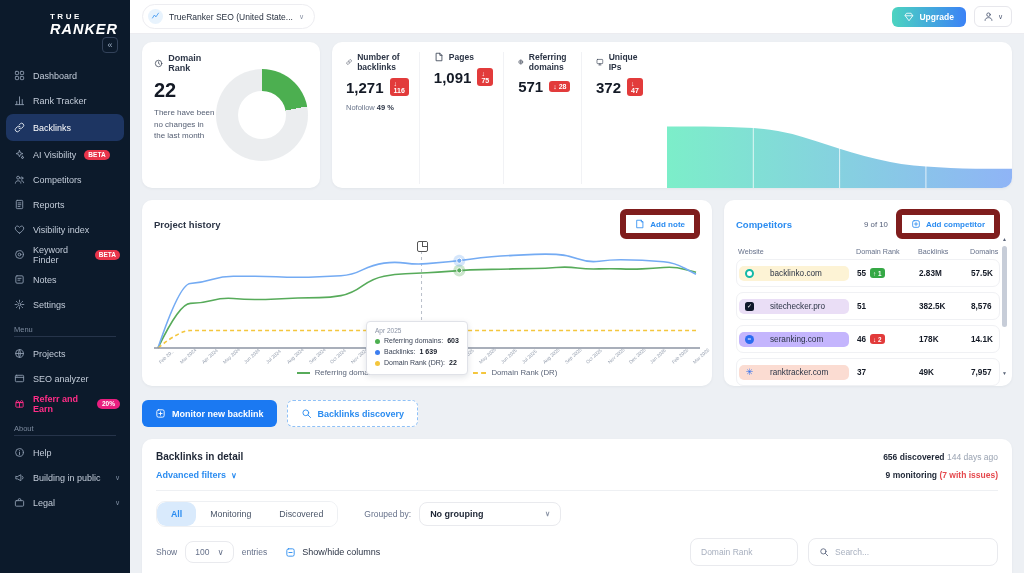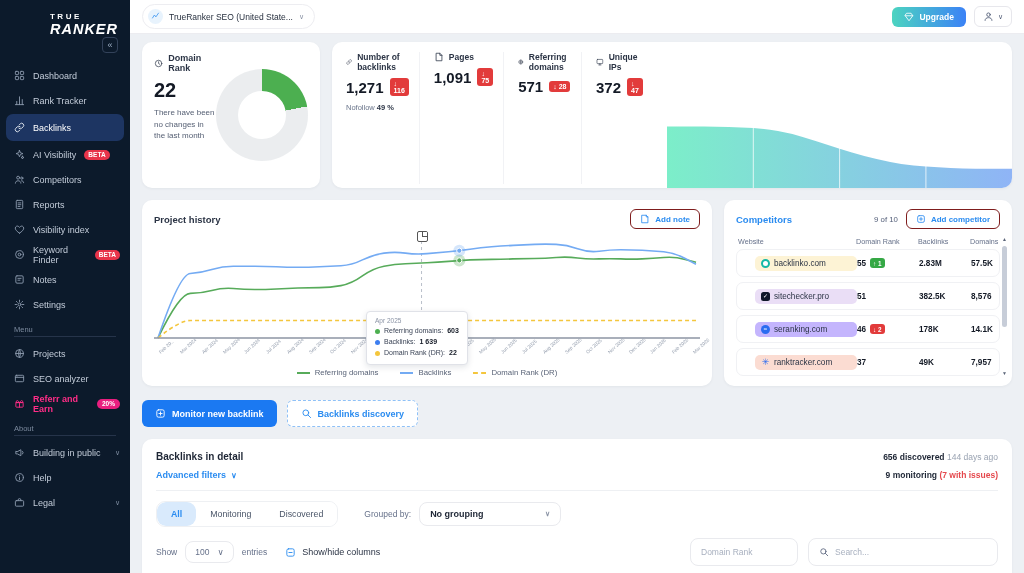--- a/index.html
+++ b/index.html
@@ -67,21 +67,21 @@
   .stat-value { font-size:15px; font-weight:800; color:#141a26; }
   .delta-badge { background:#e23b3b; color:#fff; font-size:7px; font-weight:bold; border-radius:3px; padding:2px 4px; }
   .stat-note { font-size:7.5px; color:#69748a; margin-top:7px; }
   .stat-note b { color:#2b3445; }
   .stats-areachart { margin-top:auto; height:74px; width:100%; display:block; }
 
   .row2 { display:flex; gap:12px; height:186px; margin-top:12px; }
   .history-card { flex:1; padding:9px 12px; display:flex; flex-direction:column; position:relative; }
   .history-head { display:flex; align-items:center; justify-content:space-between; }
   .history-title { font-size:9.5px; font-weight:bold; color:#2b3445; }
-  .btn-outline-blue { display:flex; align-items:center; gap:5px; border:1px solid #7f1d1d; color:#2b8cf0;
+  .btn-outline-blue { display:flex; align-items:center; gap:5px; border:6px solid #7f1d1d; color:#2b8cf0;
     background:#fff; font-size:8px; font-weight:bold; border-radius:6px; padding:4px 9px; cursor:pointer; }
   .btn-outline-blue svg { width:10px; height:10px; stroke:#2b8cf0; }
   .chart-wrap { position:relative; margin-top:6px; height:108px; }
   .chart-wrap svg.linechart { width:100%; height:108px; display:block; }
   .note-flag { position:absolute; top:-4px; left:calc(49% - 5px); width:11px; height:11px; background:#fff;
     border:1px solid #555; border-radius:2px; }
   .note-flag::after { content:""; position:absolute; right:0; top:0; width:4px; height:4px; background:#fff;
     border-left:1px solid #555; border-bottom:1px solid #555; }
   .x-labels { display:flex; justify-content:space-between; padding:8px 4px 0; height:24px; }
   .x-labels span { font-size:4.8px; color:#9aa3b2; transform:rotate(-42deg); transform-origin:left top; white-space:nowrap; width:4px; }
@@ -96,22 +96,22 @@
   .tooltip-row b { color:#141a26; }
 
   .competitors-card { width:288px; padding:9px 12px 6px; position:relative; }
   .comp-head { display:flex; align-items:center; gap:8px; }
   .comp-title { font-size:9.5px; font-weight:bold; color:#2b8cf0; margin-right:auto; }
   .comp-count { font-size:7.8px; color:#55607a; }
   .comp-table-head { display:grid; grid-template-columns:118px 62px 52px 1fr; font-size:7.2px; color:#66718a;
     padding:8px 2px 3px; }
   .comp-row { display:grid; grid-template-columns:118px 62px 52px 1fr; align-items:center;
     border:1px solid #f0f1f4; border-radius:7px; height:28px; margin-bottom:5px; padding:0 2px; }
-  .site-chip { display:inline-flex; align-items:center; gap:4px; border-radius:5px; padding:3px 6px;
-    font-size:8.2px; color:#2b3445; margin-left:16px; max-width:110px; }
+  .site-chip { display:inline-flex; align-items:center; gap:16px; border-radius:5px; padding:3px 6px;
+    font-size:8.2px; color:#2b3445; margin-left:0; max-width:110px; }
   .favicon { width:9px; height:9px; display:inline-flex; align-items:center; justify-content:center;
     font-size:6px; line-height:1; flex:none; }
   .comp-dr { font-size:8.2px; font-weight:bold; color:#141a26; display:flex; align-items:center; gap:4px; }
   .comp-delta { font-size:6.3px; font-weight:bold; color:#fff; border-radius:3px; padding:1.5px 3px; }
   .comp-delta.up { background:#35a845; } .comp-delta.down { background:#e23b3b; }
   .comp-num { font-size:8.2px; font-weight:bold; color:#141a26; }
   .comp-scrollbar { position:absolute; right:4px; top:36px; bottom:10px; width:7px; }
   .comp-scrollbar .arrow { position:absolute; left:0; width:7px; font-size:5px; color:#5a6478; text-align:center; }
   .comp-scrollbar .thumb { position:absolute; left:1px; top:10px; width:5px; height:58%; background:#c7cdd8; border-radius:3px; }
 
@@ -369,30 +369,30 @@
         </svg>
       <span>Referr and Earn</span>
       <span class="badge-pct">20%</span>
     </div>
 
     <div class="section-label">About</div>
     <div class="section-divider"></div>
 
     <div class="nav-item">
       <svg class="ic">
+          <use href="#i-info"></use>
+        </svg>
+      <span>Help</span>
+    </div>
+    <div class="nav-item">
+      <svg class="ic">
           <use href="#i-mega"></use>
         </svg>
       <span>Building in public</span>
       <span class="chev">∨</span>
-    </div>
-    <div class="nav-item">
-      <svg class="ic">
-          <use href="#i-info"></use>
-        </svg>
-      <span>Help</span>
     </div>
     <div class="nav-item">
       <svg class="ic">
           <use href="#i-case"></use>
         </svg>
       <span>Legal</span>
       <span class="chev">∨</span>
     </div>
   </nav>
 

